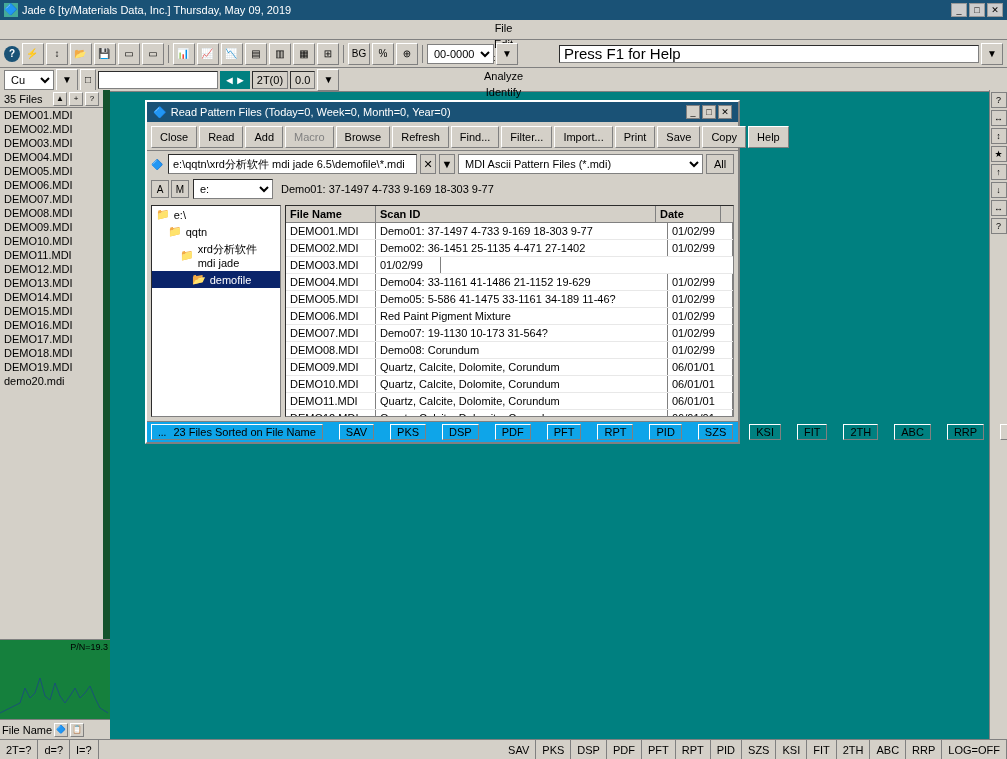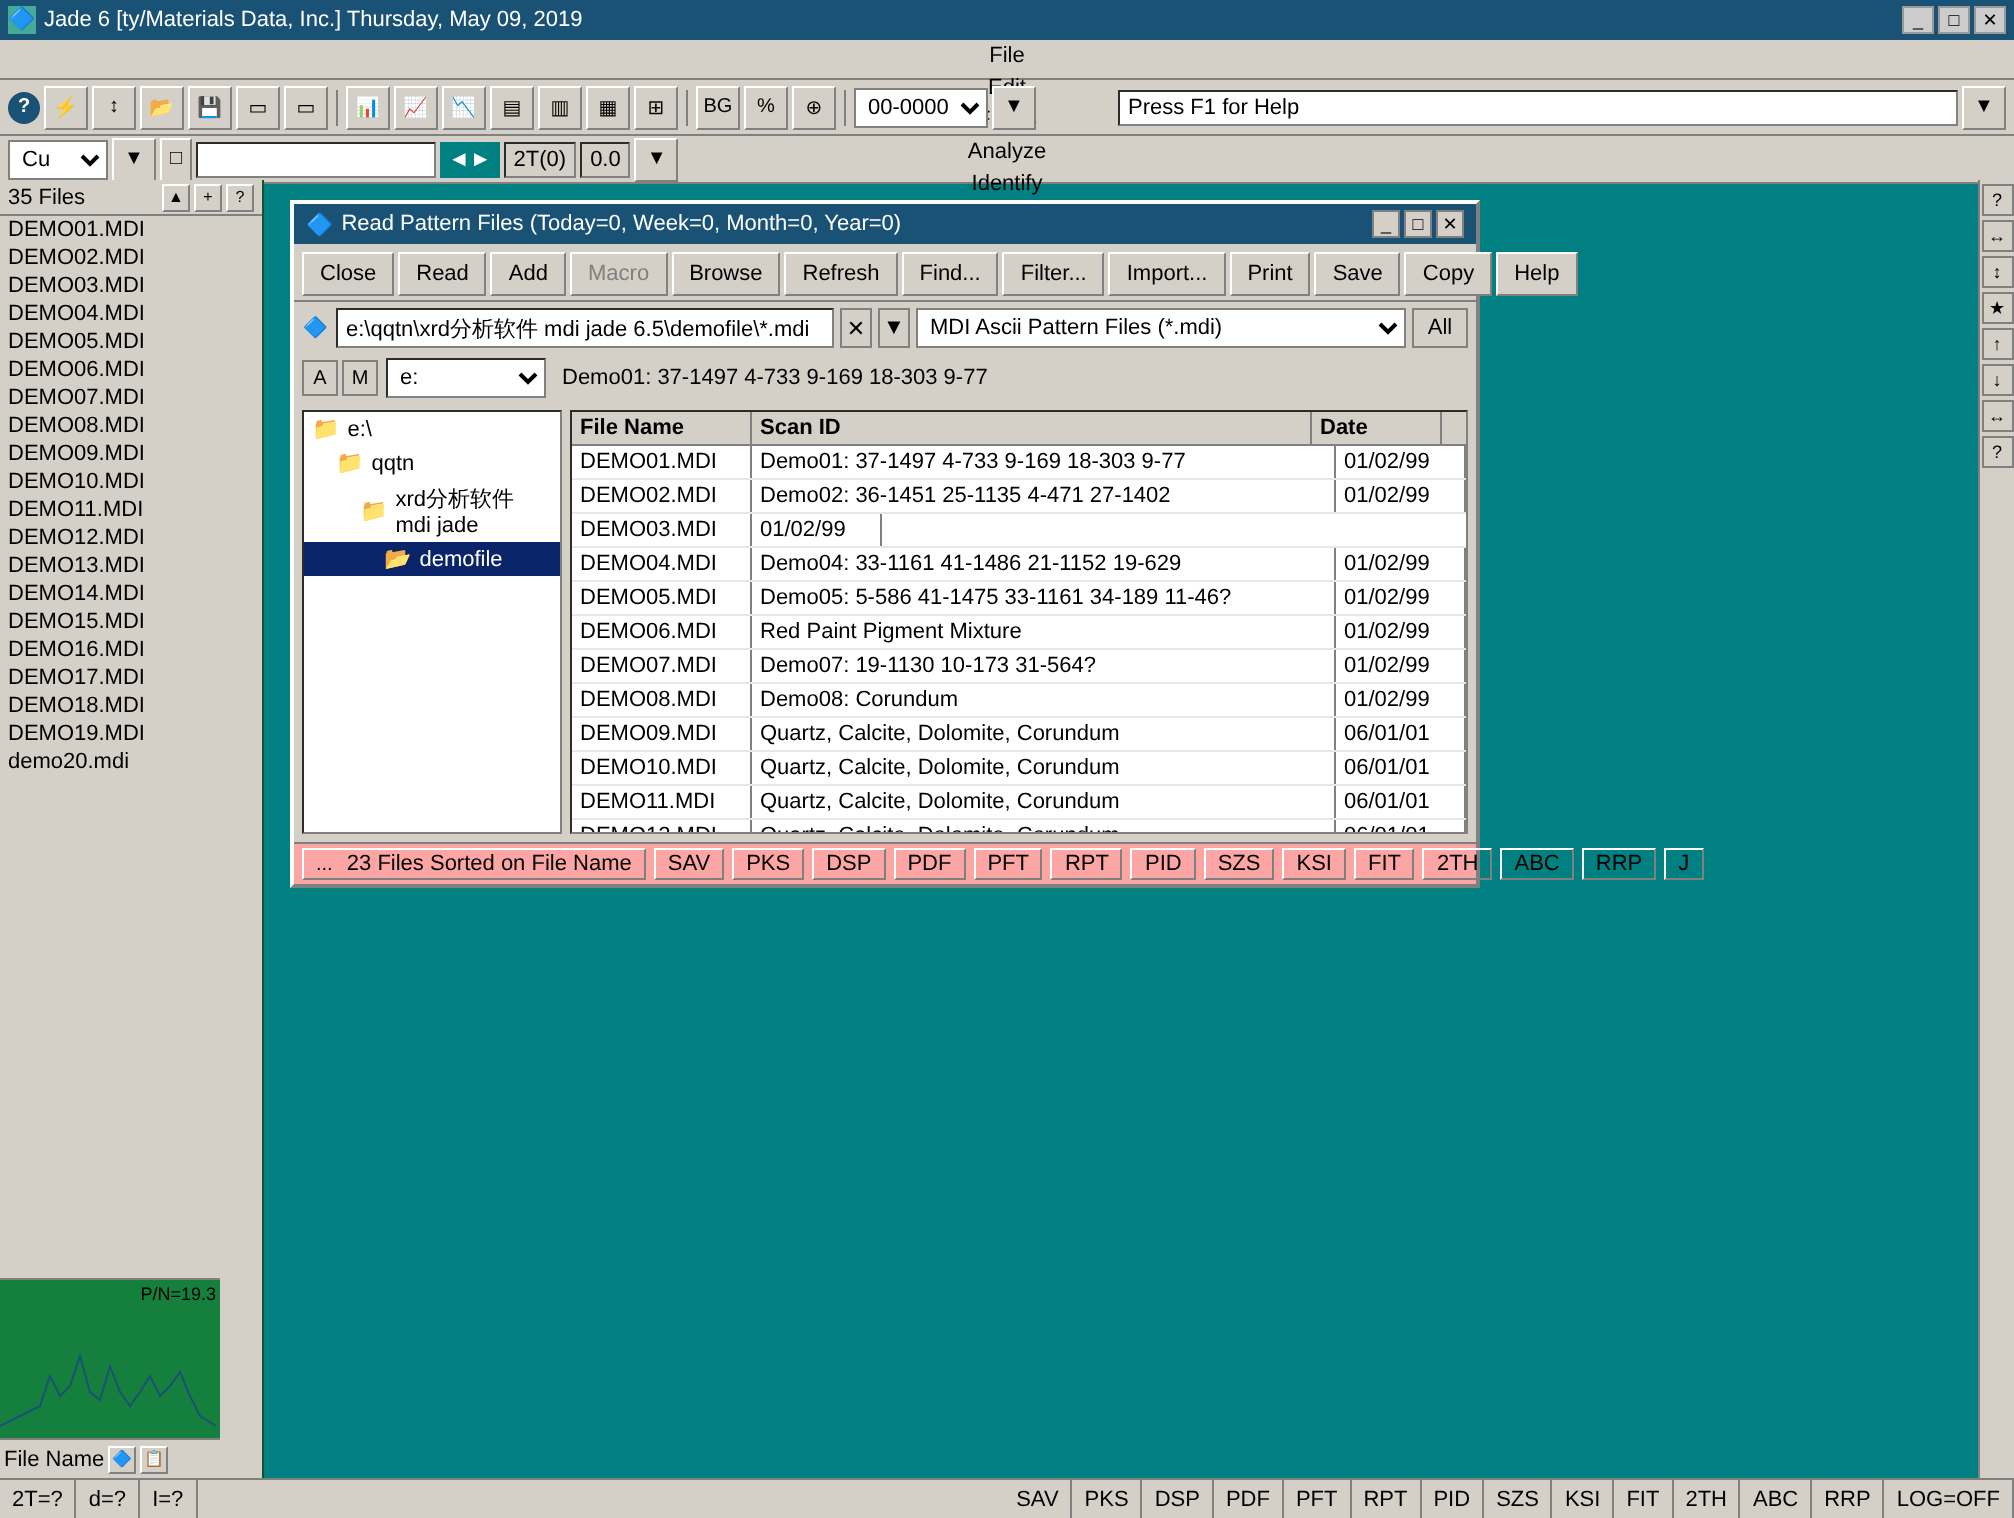--- a/index.html
+++ b/index.html
@@ -101,35 +101,35 @@
       background: white;
       border: 1px solid #808080;
       font-size: 11px;
       padding: 0 2px;
     }
     .help-text-box {
       height: 18px;
       border: 1px inset #808080;
       background: white;
       padding: 0 4px;
-      font-size: 11px;
+      font-size: 15px;
       width: 420px;
       display: flex;
       align-items: center;
     }
 
     
     .left-panel {
       position: absolute;
       top: 90px;
       left: 0;
-      width: 132px;
+      width: 110px;
       bottom: 20px;
       background: #d4d0c8;
-      border-right: 1px solid #14532d;
+      border-right: 7px solid #14532d;
     }
     .left-panel-header {
       height: 18px;
       background: #d4d0c8;
       border-bottom: 1px solid #808080;
       display: flex;
       align-items: center;
       padding: 0 4px;
       font-size: 11px;
     }
@@ -356,24 +356,24 @@
       font-size: 11px;
       border-bottom: 1px solid #e8e8e8;
       cursor: pointer;
     }
 
     
     .dialog-status {
       display: flex;
       align-items: center;
       padding: 2px 4px;
-      background: #fca5a5;
+      background: #0ea5e9;
       border-top: 1px solid #808080;
       font-size: 11px;
-      gap: 4px;
+      gap: 16px;
     }
     .status-item {
       padding: 1px 6px;
       border: 1px solid #808080;
       border-top-color: #fff;
       border-left-color: #fff;
       font-size: 11px;
       white-space: nowrap;
     }
 

